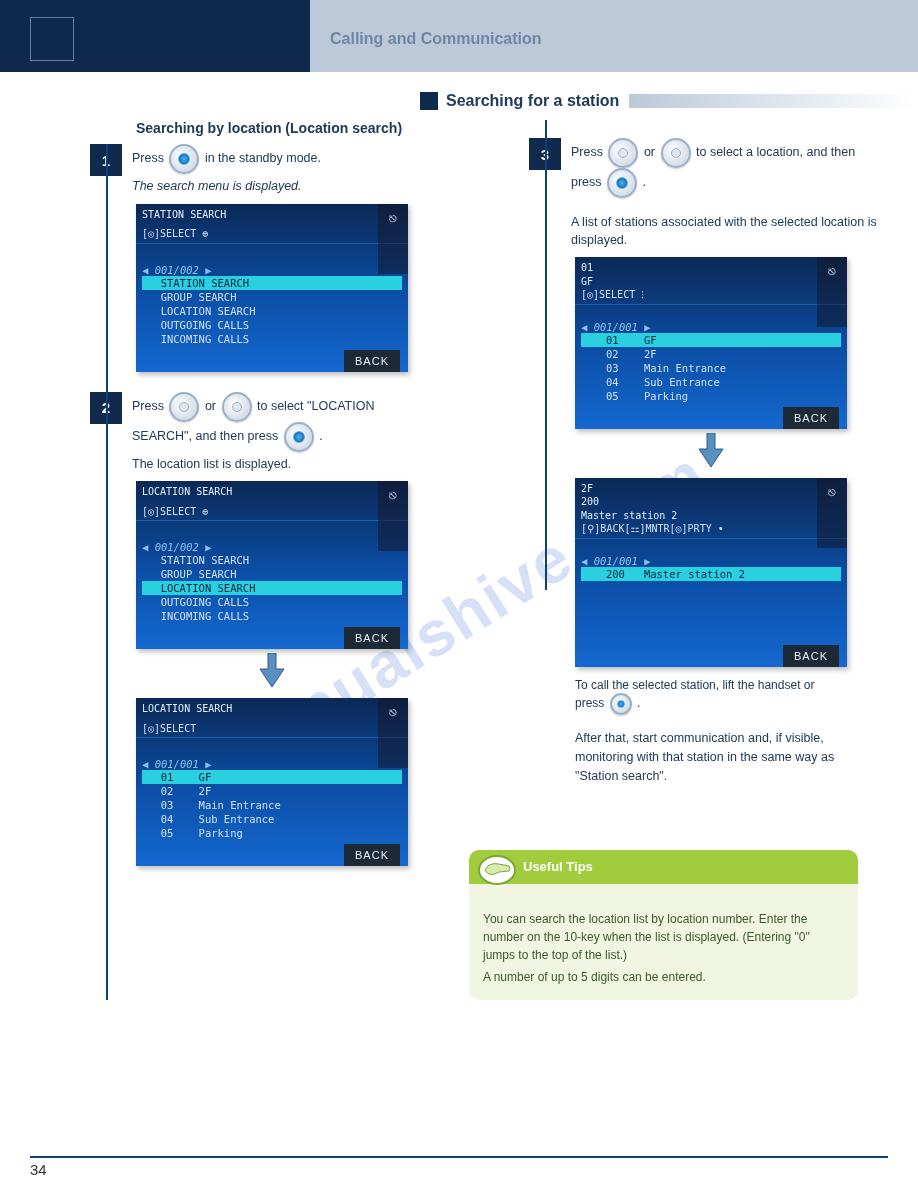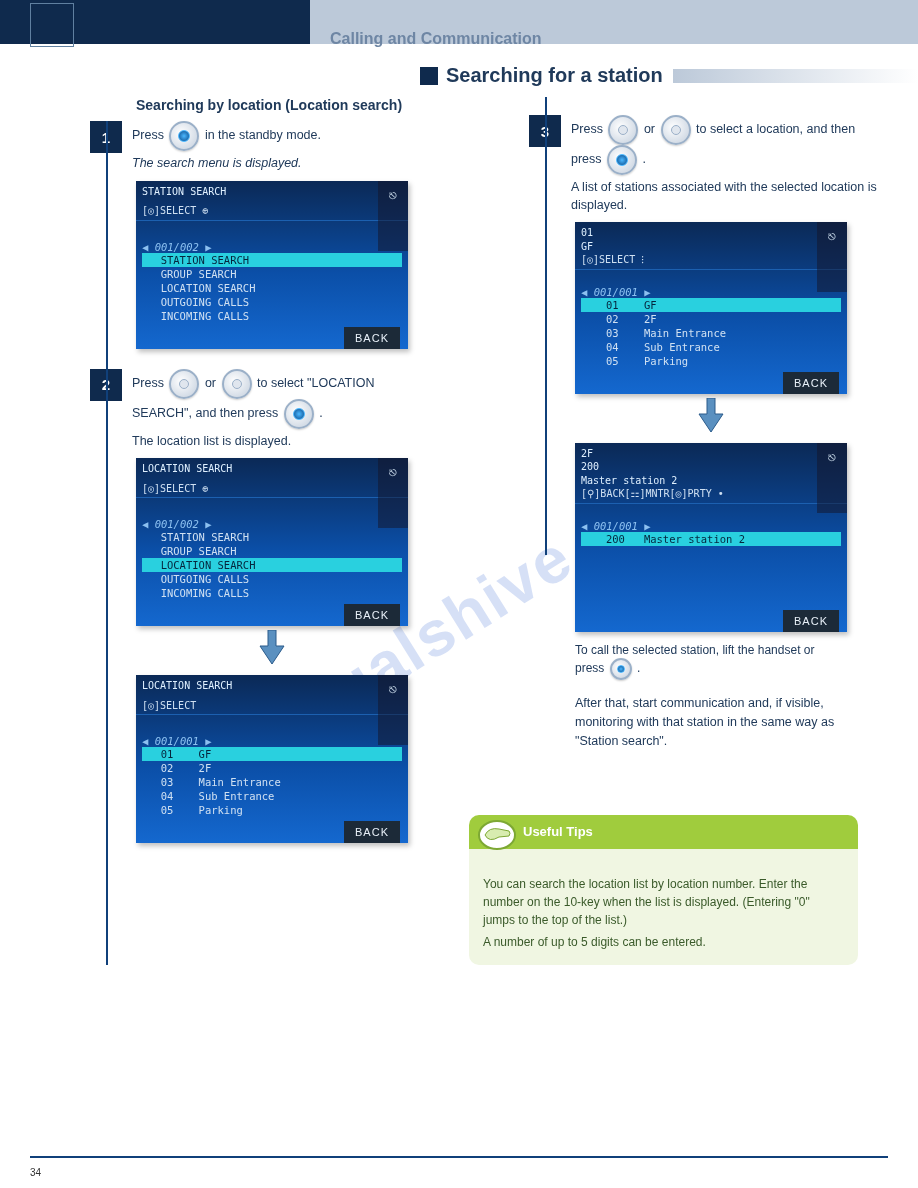--- a/index.html
+++ b/index.html
@@ -1,17 +1,17 @@
 <!DOCTYPE html>
 <html><head>
 <meta charset="utf-8">
 <style>
   * { box-sizing: border-box; margin: 0; padding: 0; }
   body { width: 918px; height: 1188px; font-family: Arial, sans-serif; font-size: 12px; color: #203a5a; background: #fff; position: relative; }
-  .header { display: flex; height: 44px; }
+  .header { display: flex; height: 72px; }
   .header-left { width: 310px; background: #0f2a4d; display: flex; align-items: center; }
   .header-box { width: 44px; height: 44px; border: 1px solid #6080a0; margin: 6px 0 0 30px; }
   .header-right { flex: 1; background: #bcc9d9; }
   .header-title { color: #6e86a4; font-size: 16px; margin: 30px 0 0 20px; font-weight: bold; }
   .subheader { margin: 20px 0 0 420px; display: flex; align-items: center; }
   .sub-sq { width: 18px; height: 18px; background: #0f2a4d; margin-right: 8px; }
   .sub-bar { flex: 1; height: 14px; background: linear-gradient(90deg, #bcc9d9 0%, #fff 100%); }
   .section-header { font-weight: bold; color: #203a5a; margin: 10px 0 4px 106px; font-size: 14px; }
   .cols { display: flex; padding: 0 30px; gap: 20px; }
   .col { flex: 1; position: relative; }
@@ -32,40 +32,40 @@
   .hl { background:#29d0df; color:#05253d; }
   .icon-strip { position:absolute; right:0; top:0; width:30px; height:70px; background:rgba(20,20,40,.5); text-align:center; padding-top:6px; color:#bcd; font-size:14px;}
   .back-btn { position:absolute; right:8px; bottom:0; width:56px; height:22px; background:#1c2a38; color:#e8f0f8; display:flex; align-items:center; justify-content:center; font-size:11px; font-family:Arial; letter-spacing:1px;}
   .arrow-down { text-align:center; margin:4px 0 2px 106px; width:272px; }
   .arrow-down svg { width:28px; height:34px; }
   .tip-box { margin: 20px 30px 0 0; position:relative; }
   .tip-head { background:#a0cc3d; height:34px; border-radius:10px 10px 0 0; display:flex; align-items:center; padding-left:54px; font-weight:bold; color:#fff; font-size:13px; }
   .tip-hand { position:absolute; left:6px; top:-2px; width:44px; height:40px; }
   .tip-body { background:#f0f6e2; border-radius:0 0 10px 10px; padding:26px 14px 14px; font-size:12px; line-height:1.5; color:#3a5a2a;}
   .footer-line { position:absolute; left:30px; right:30px; bottom:30px; height:2px; background:#10407a;}
-  .page-num { position:absolute; left:30px; bottom:10px; font-size:10px; color:#333;}
+  .page-num { position:absolute; left:30px; bottom:10px; font-size:15px; color:#333;}
   .watermark { position:absolute; left:50%; top:52%; transform:translate(-50%,-50%) rotate(-32deg); font-size:64px; color:rgba(90,130,220,.25); font-weight:bold; pointer-events:none; letter-spacing:2px; white-space:nowrap;}
   .call-line { font-size:12px; margin: 10px 0 4px 106px; line-height:1.4;}
   .after-note { margin:14px 0 0 106px; font-size:12.5px; line-height:1.5; padding-right:20px;}
 </style>
 </head>
 <body>
 
 <div class="header">
   <div class="header-left">
     <div class="header-box"></div>
   </div>
   <div class="header-right">
     <div class="header-title">Calling and Communication</div>
   </div>
 </div>
 
 <div class="subheader">
   <div class="sub-sq"></div>
-  <div style="font-weight:bold;font-size:20px;margin-right:10px;color:#203a5a;">Searching for a station</div>
+  <div style="font-weight:bold;font-size:16px;margin-right:10px;color:#203a5a;">Searching for a station</div>
   <div class="sub-bar"></div>
 </div>
 
 <div class="watermark">manualshive.com</div>
 
 <div class="cols">
 
   <div class="col">
     <div class="col-line" style="top:34px;bottom:0;"></div>
 
@@ -187,21 +187,21 @@
         <span> or </span>
         <span class="dial">
             <span class="dial-plain"></span>
           </span>
         <span> to select a location, and then</span><br>
         <span>press </span>
         <span class="dial">
             <span class="dial-inner"></span>
           </span>
         <span>.</span>
-        <div style="margin-top:4px;">A list of stations associated with the selected location is displayed.</div>
+        <div style="margin-top:16px;">A list of stations associated with the selected location is displayed.</div>
       </div>
     </div>
 
     <div class="screen-wrap">
       <div class="screen">
         <div class="icon-strip">⎋</div>
         <div class="screen-top">
           <div class="screen-title">01</div>
           <div class="screen-title">GF</div>
           <div>[◎]SELECT                ⁝</div>

